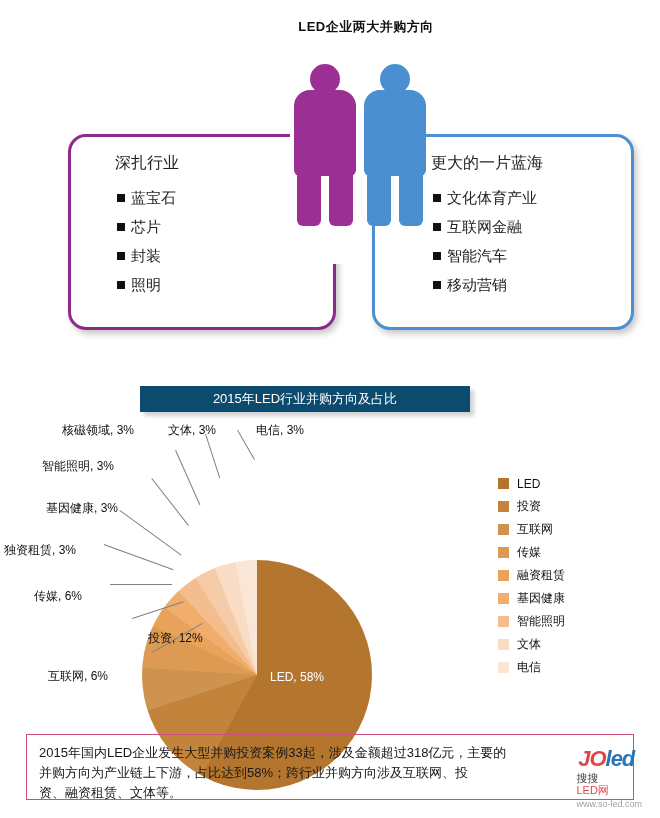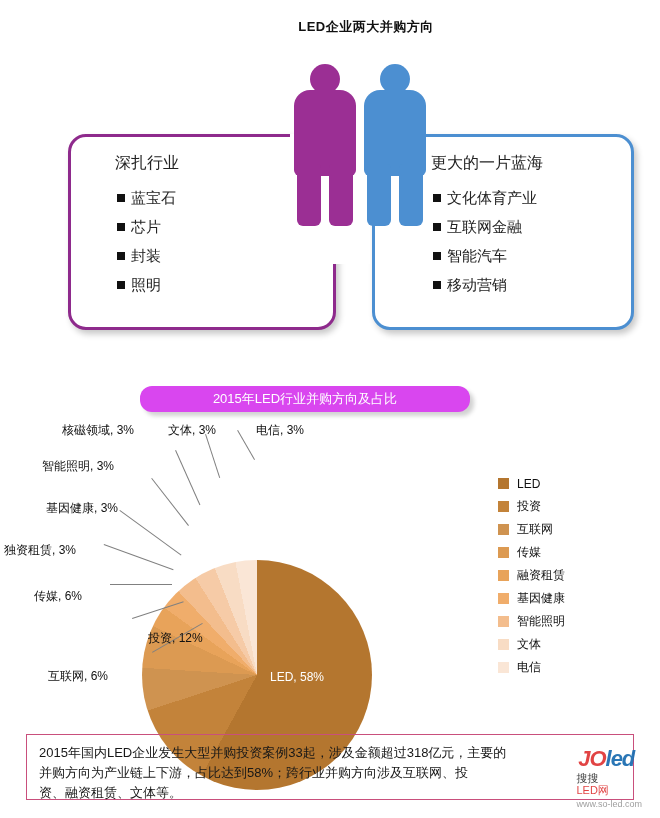--- a/index.html
+++ b/index.html
@@ -151,23 +151,22 @@
     background: #ffffff;
   }
 
   
   .chart-title-bar {
     position: absolute;
     top: 386px;
     left: 140px;
     width: 330px;
     height: 26px;
-    background: #d946ef;
+    background: #0c4a6e;
     box-shadow: 4px 4px 4px rgba(0,0,0,0.18);
-    border-radius: 12px;
   }
   .chart-title-bar span {
     display: block;
     line-height: 26px;
     text-align: center;
     color: #ffffff;
     font-size: 13px;
   }
 
   .chart-area {

